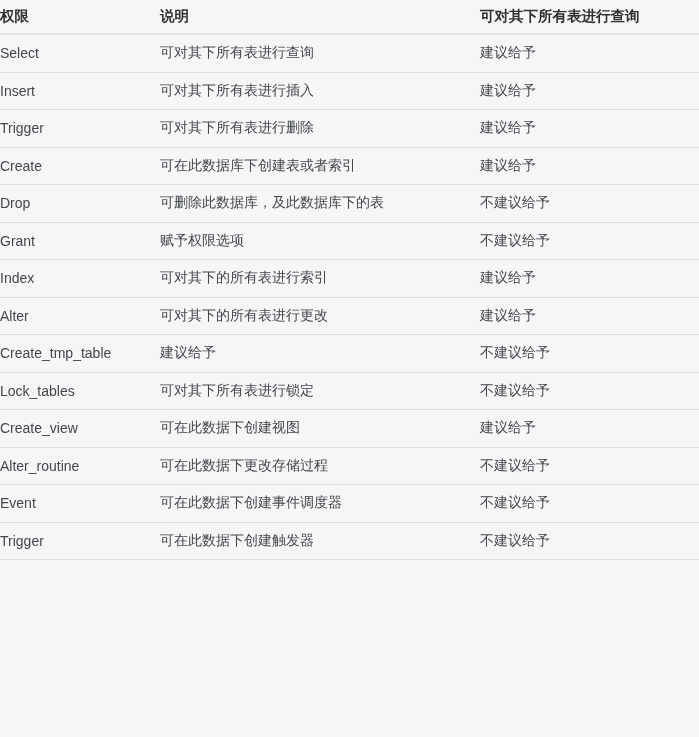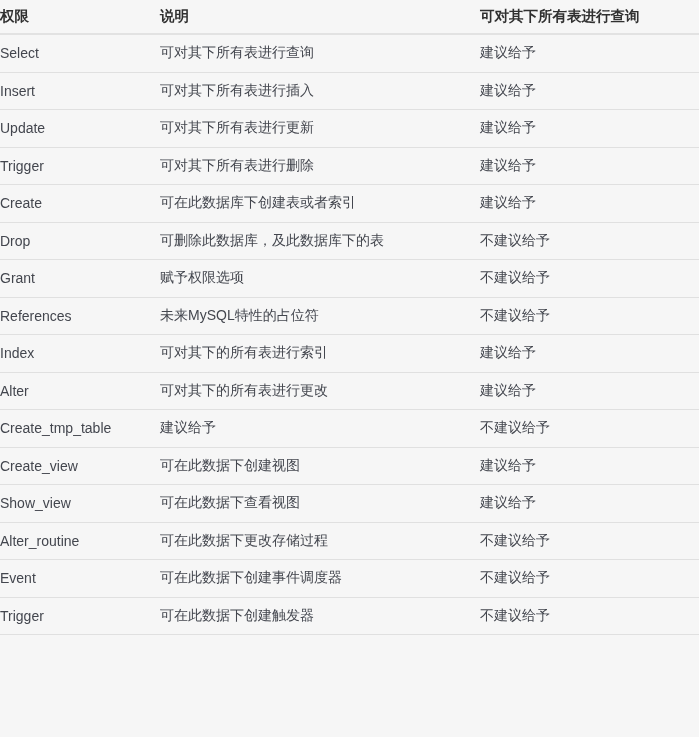--- a/index.html
+++ b/index.html
@@ -80,72 +80,62 @@
         <td class="cell-pad-first">Select</td>
         <td class="cell-pad-desc">可对其下所有表进行查询</td>
         <td class="cell-pad-grant">建议给予</td>
       </tr>
       <tr>
         <td class="cell-pad-first">Insert</td>
         <td class="cell-pad-desc">可对其下所有表进行插入</td>
         <td class="cell-pad-grant">建议给予</td>
       </tr>
       <tr>
-        <td class="cell-pad-first">Update</td>
-        <td class="cell-pad-desc">可对其下所有表进行更新</td>
-        <td class="cell-pad-grant">建议给予</td>
-      </tr>
-      <tr>
         <td class="cell-pad-first">Trigger</td>
         <td class="cell-pad-desc">可对其下所有表进行删除</td>
         <td class="cell-pad-grant">建议给予</td>
       </tr>
       <tr>
         <td class="cell-pad-first">Create</td>
         <td class="cell-pad-desc">可在此数据库下创建表或者索引</td>
         <td class="cell-pad-grant">建议给予</td>
       </tr>
       <tr>
         <td class="cell-pad-first">Drop</td>
         <td class="cell-pad-desc">可删除此数据库，及此数据库下的表</td>
         <td class="cell-pad-grant">不建议给予</td>
       </tr>
       <tr>
         <td class="cell-pad-first">Grant</td>
         <td class="cell-pad-desc">赋予权限选项</td>
         <td class="cell-pad-grant">不建议给予</td>
       </tr>
       <tr>
-        <td class="cell-pad-first">References</td>
-        <td class="cell-pad-desc">未来MySQL特性的占位符</td>
-        <td class="cell-pad-grant">不建议给予</td>
-      </tr>
-      <tr>
         <td class="cell-pad-first">Index</td>
         <td class="cell-pad-desc">可对其下的所有表进行索引</td>
         <td class="cell-pad-grant">建议给予</td>
       </tr>
       <tr>
         <td class="cell-pad-first">Alter</td>
         <td class="cell-pad-desc">可对其下的所有表进行更改</td>
         <td class="cell-pad-grant">建议给予</td>
       </tr>
       <tr>
         <td class="cell-pad-first">Create_tmp_table</td>
         <td class="cell-pad-desc">建议给予</td>
         <td class="cell-pad-grant">不建议给予</td>
       </tr>
       <tr>
+        <td class="cell-pad-first">Lock_tables</td>
+        <td class="cell-pad-desc">可对其下所有表进行锁定</td>
+        <td class="cell-pad-grant">不建议给予</td>
+      </tr>
+      <tr>
         <td class="cell-pad-first">Create_view</td>
         <td class="cell-pad-desc">可在此数据下创建视图</td>
-        <td class="cell-pad-grant">建议给予</td>
-      </tr>
-      <tr>
-        <td class="cell-pad-first">Show_view</td>
-        <td class="cell-pad-desc">可在此数据下查看视图</td>
         <td class="cell-pad-grant">建议给予</td>
       </tr>
       <tr>
         <td class="cell-pad-first">Alter_routine</td>
         <td class="cell-pad-desc">可在此数据下更改存储过程</td>
         <td class="cell-pad-grant">不建议给予</td>
       </tr>
       <tr>
         <td class="cell-pad-first">Event</td>
         <td class="cell-pad-desc">可在此数据下创建事件调度器</td>

